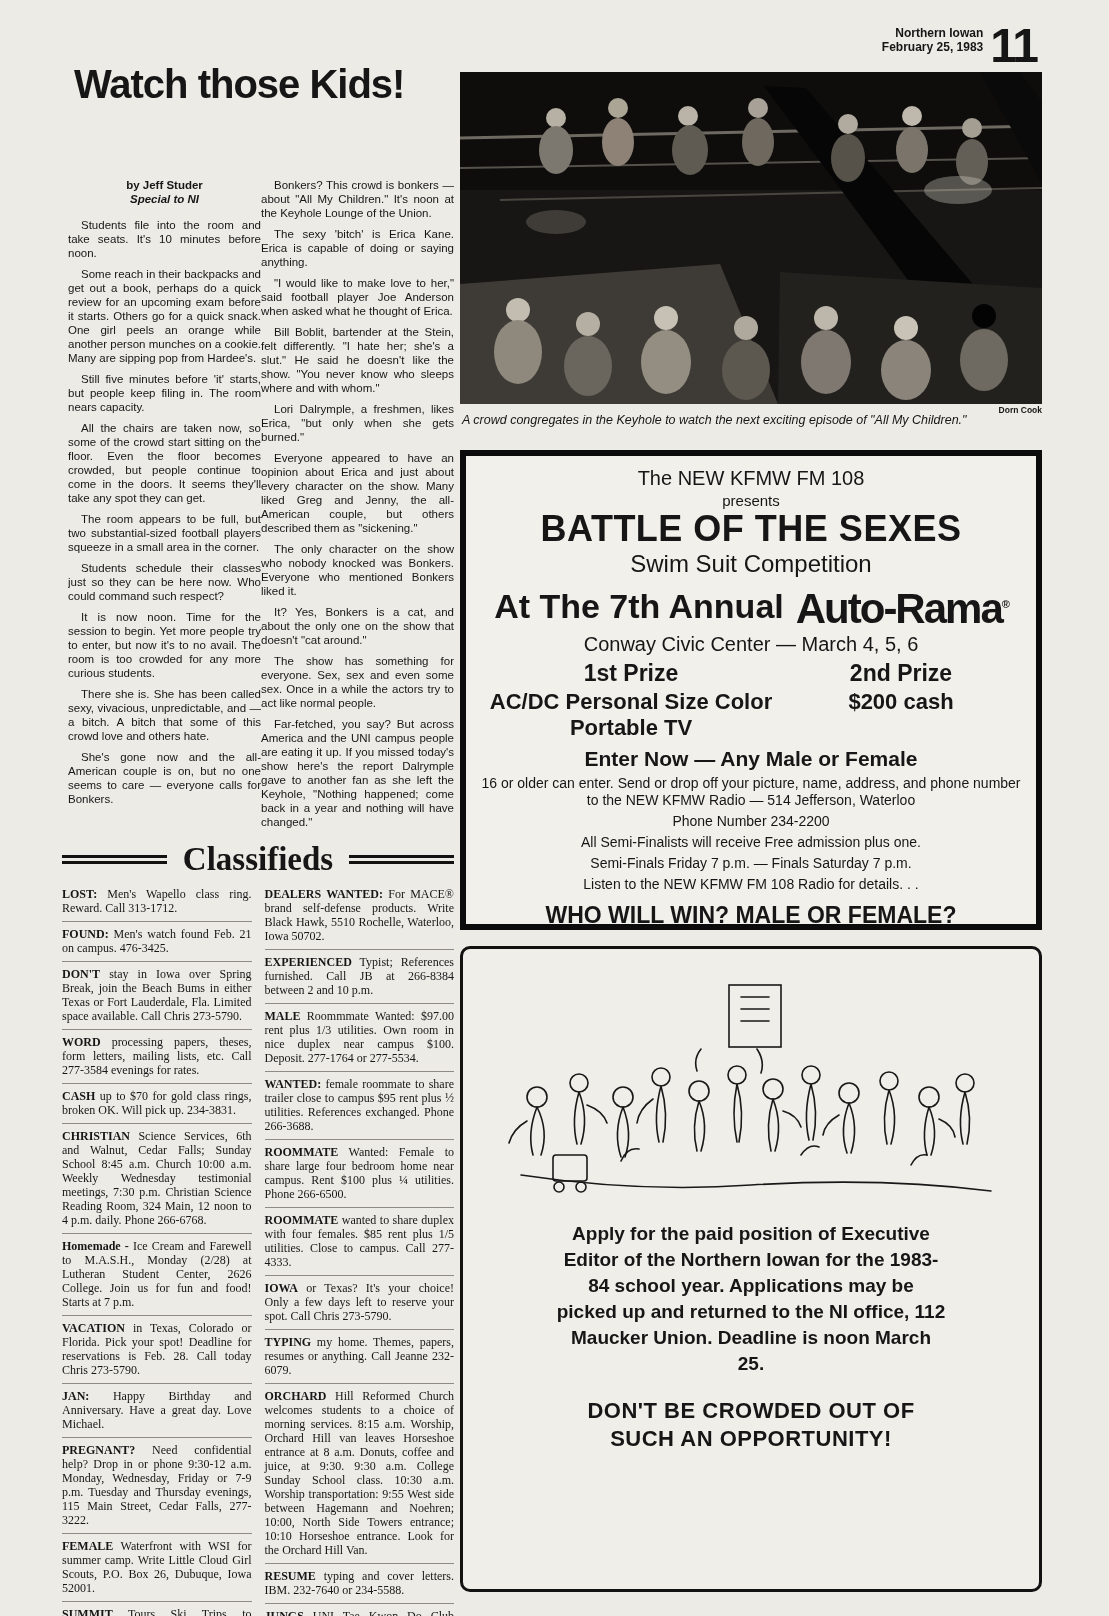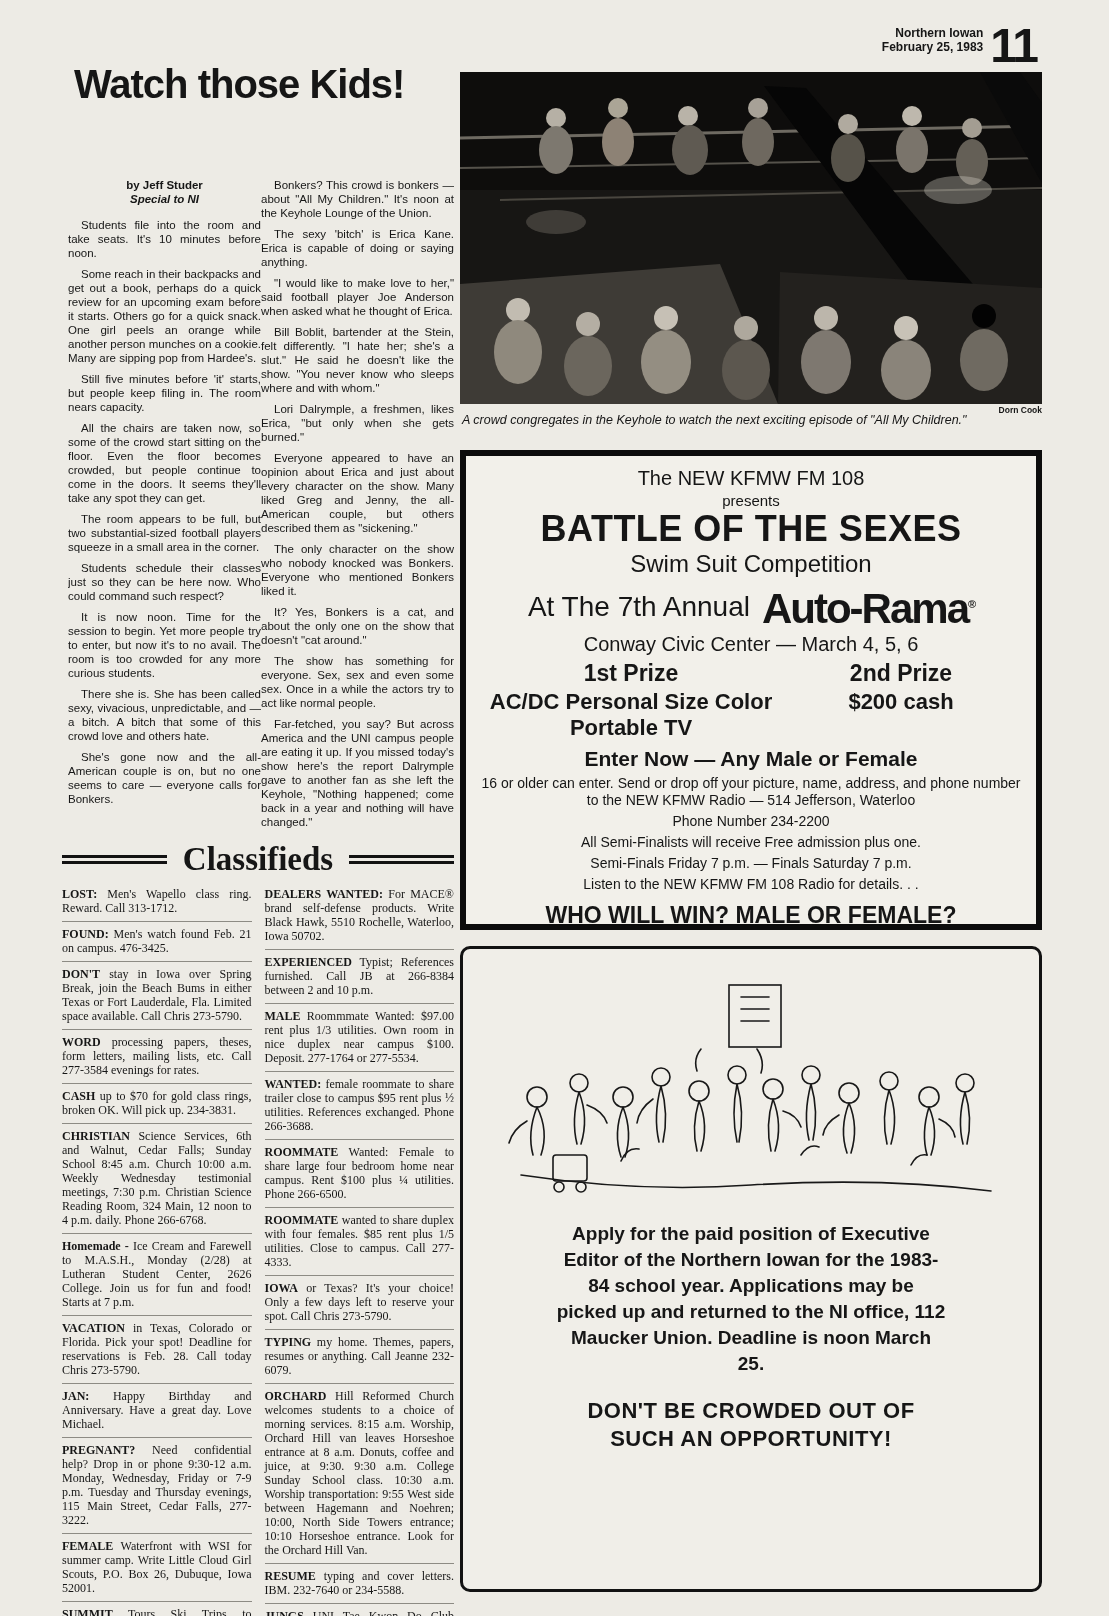--- a/index.html
+++ b/index.html
@@ -31,21 +31,21 @@
 
   
   .kfmw { position:absolute; left:460px; top:450px; width:582px; height:480px;
     background:#f2f0ea; border:5px solid #0c0c0c; box-shadow:inset 0 0 0 1px #0c0c0c;
     padding:12px 16px 10px; text-align:center; }
   .k-line1 { font-size:20px; }
   .k-presents { font-size:15px; margin-top:2px; }
   .k-title { font-size:36px; font-weight:900; letter-spacing:0.5px; line-height:40px; }
   .k-sub { font-size:24px; margin-top:1px; }
   .k-annual-row { display:flex; justify-content:center; align-items:center; gap:12px; margin-top:4px; }
-  .k-annual { font-size:28px; font-weight:normal; }
+  .k-annual { font-size:34px; font-weight:bold; }
   .k-logo { font-size:42px; font-weight:900; letter-spacing:-2px; line-height:44px; }
   .k-reg { font-size:11px; vertical-align:super; font-weight:bold; }
   .k-venue { font-size:20px; margin-top:2px; }
   .k-prizes { display:flex; margin-top:4px; }
   .k-prize-left { flex:1.25; }
   .k-prize-right { flex:1; }
   .k-prize-label { font-size:23px; font-weight:900; }
   .k-prize-desc { font-size:22px; font-weight:bold; line-height:26px; margin-top:2px; }
   .k-enter { font-size:21px; font-weight:900; margin-top:6px; }
   .k-small { font-size:14px; line-height:17px; margin-top:4px; }

